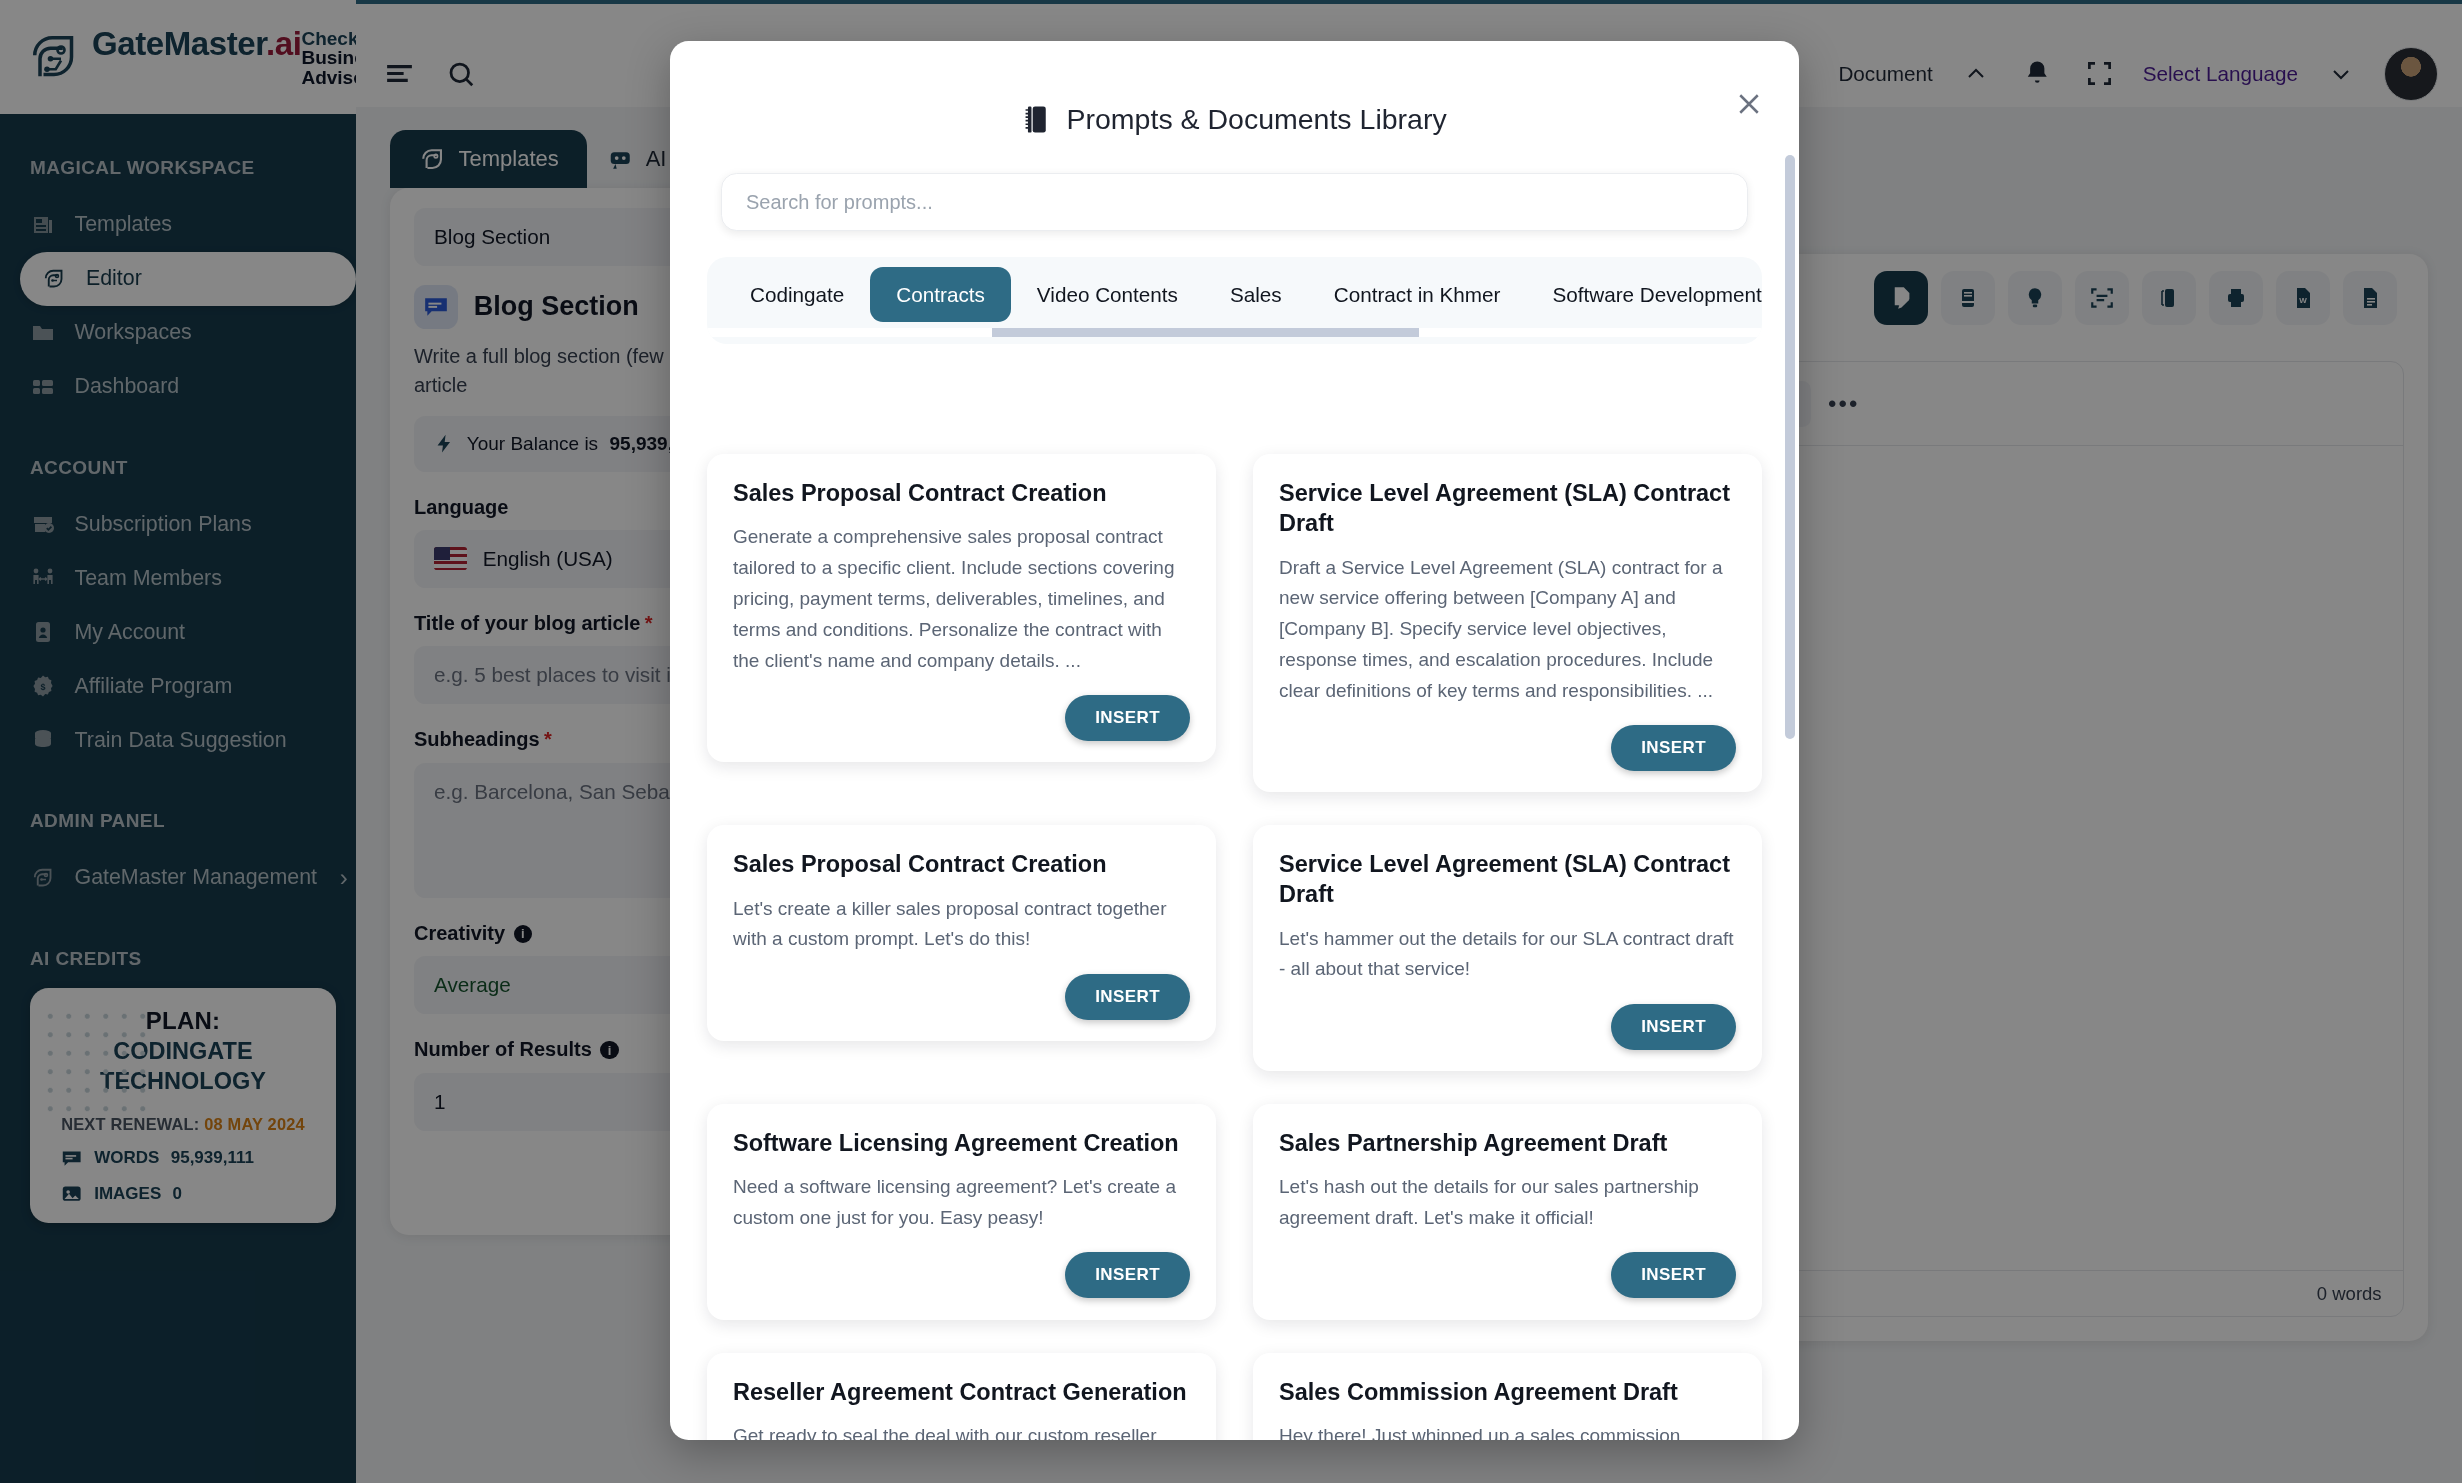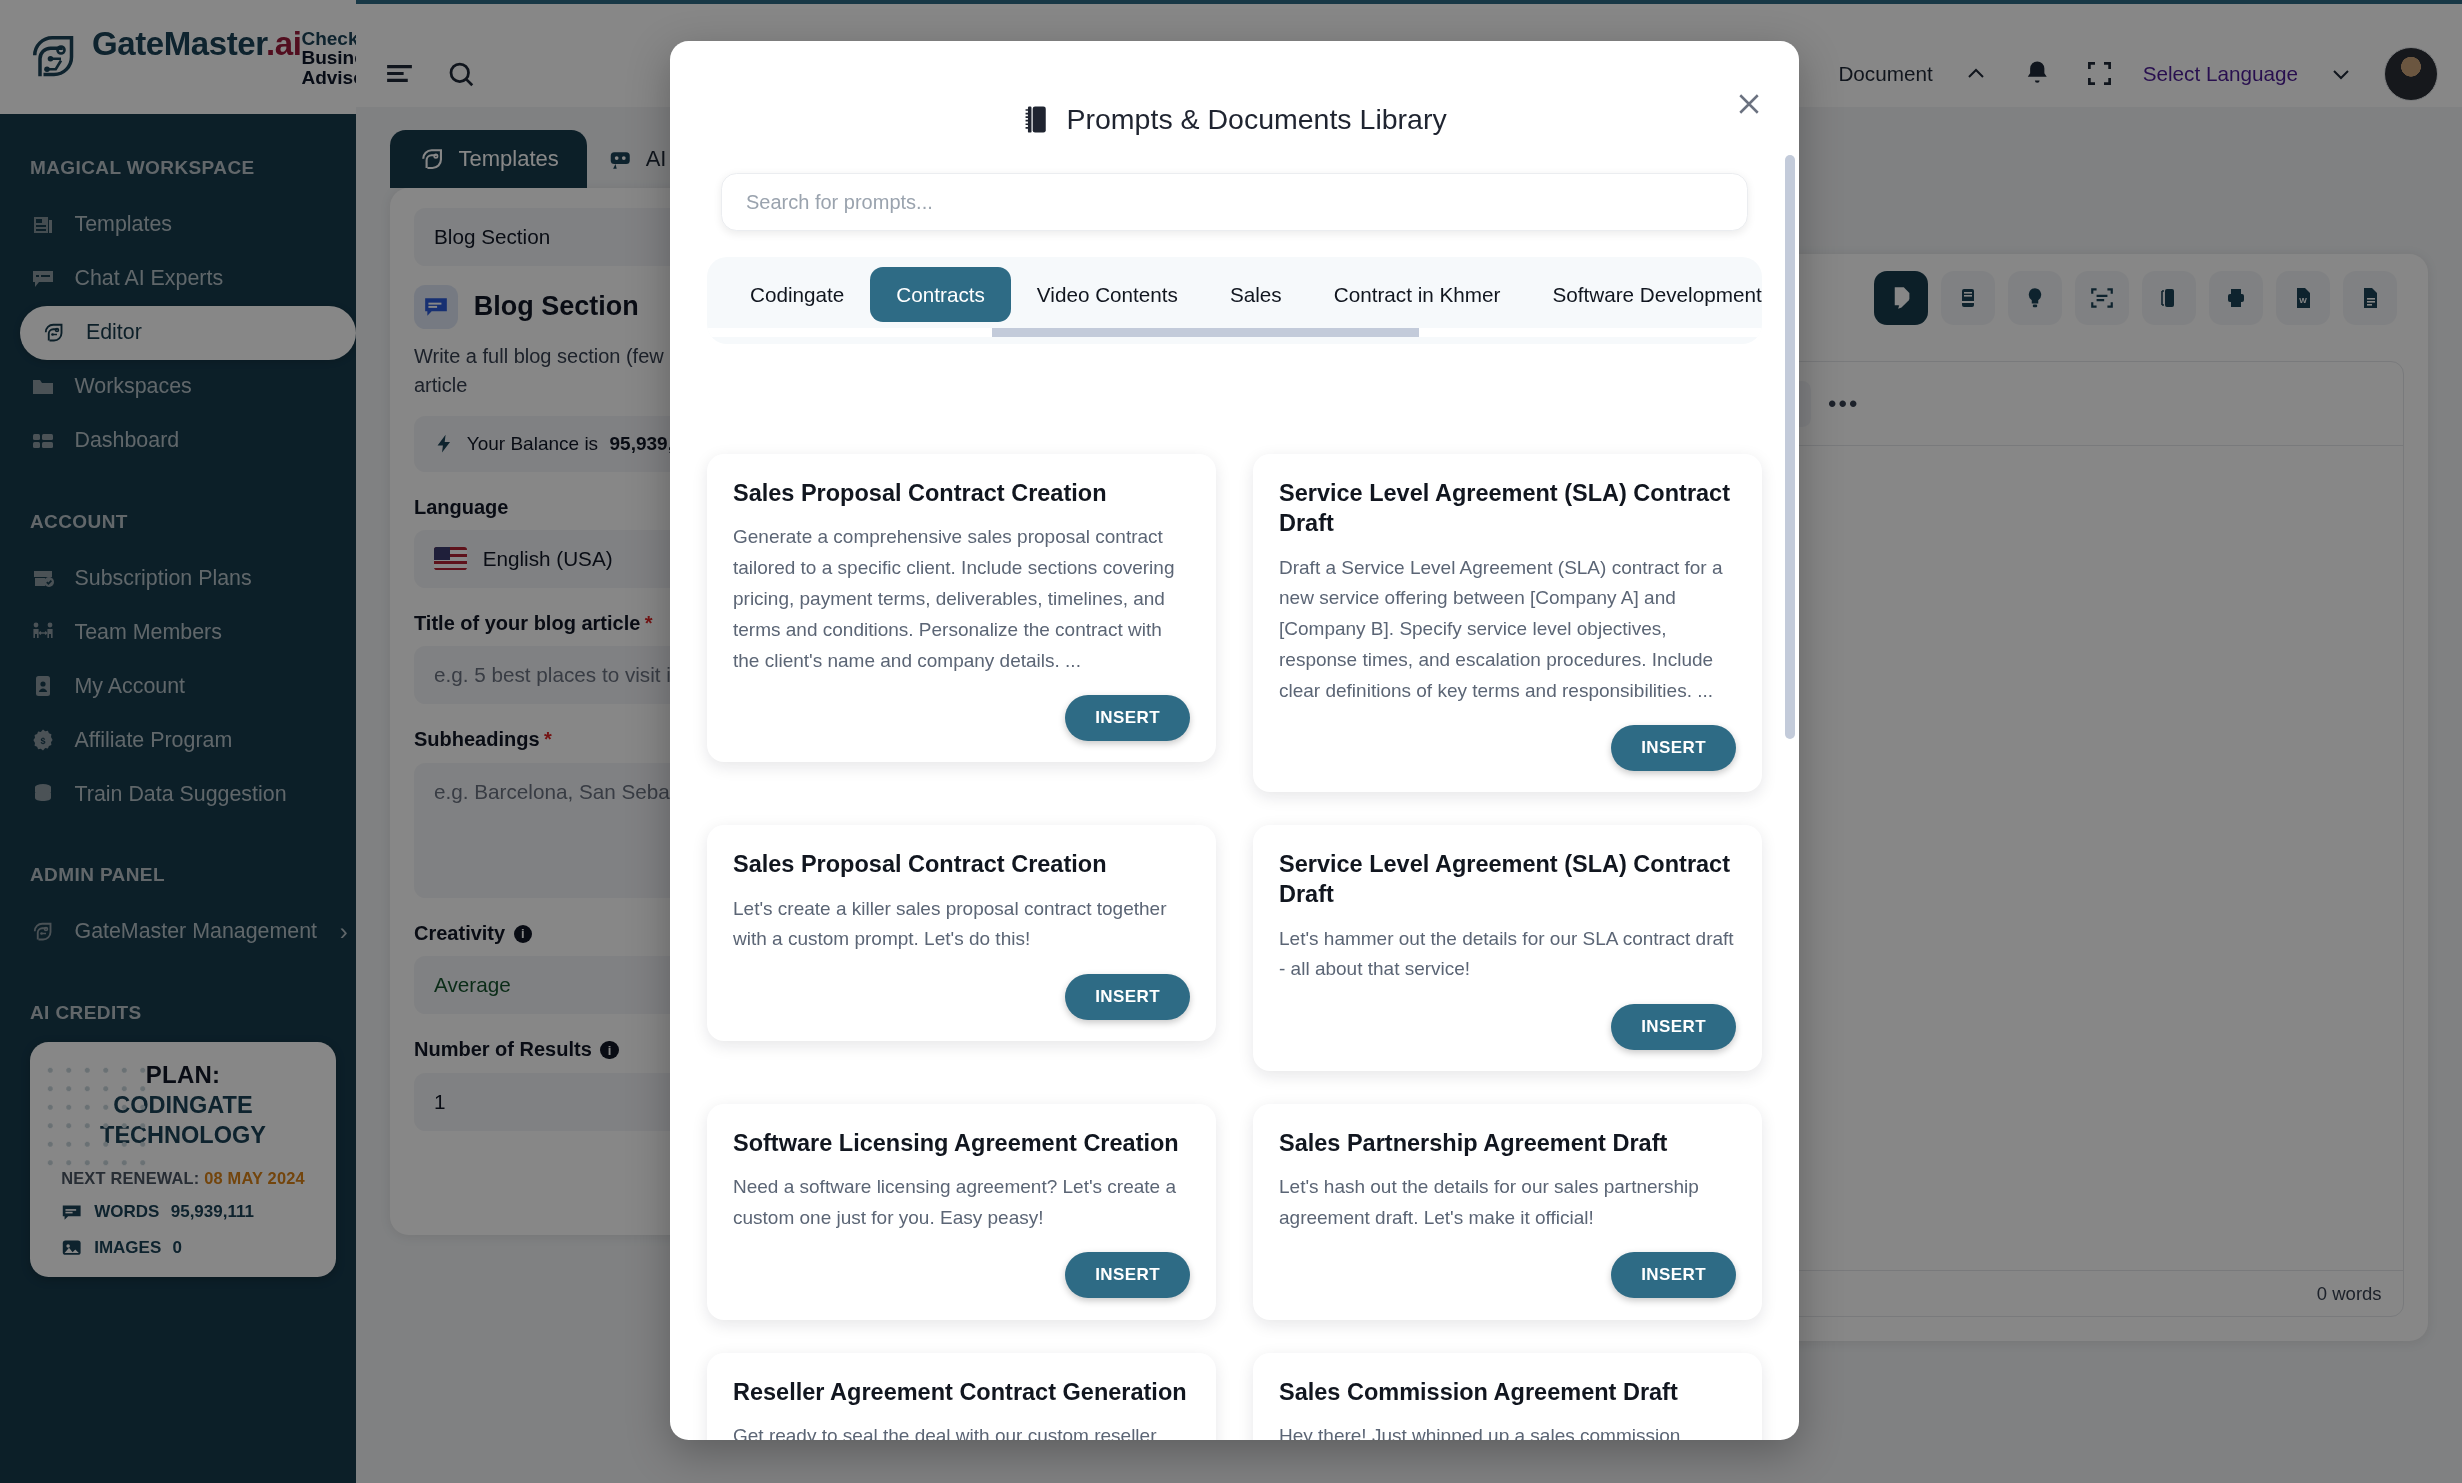--- a/index.html
+++ b/index.html
@@ -248,30 +248,20 @@
             <path d="M3 4h14v16H3z" opacity=".9"></path>
             <rect x="18" y="7" width="3" height="13" fill="#8e9ba3"></rect>
             <rect x="5" y="6" width="6" height="4" fill="#173b4d"></rect>
             <rect x="5" y="12" width="10" height="2" fill="#173b4d"></rect>
             <rect x="5" y="16" width="10" height="2" fill="#173b4d"></rect>
           </svg>
       </span>
       <span>Templates</span>
     </div>
 
-    <div class="side-item">
-      <span class="ico">
-        <svg width="24" height="24" viewBox="0 0 24 24" fill="#8e9ba3">
-            <path d="M2 4h20v11H8l-4 5v-5H2z"></path>
-            <rect x="5" y="8" width="3" height="2" fill="#173b4d"></rect>
-            <rect x="10" y="8" width="9" height="2" fill="#173b4d"></rect>
-          </svg>
-      </span>
-      <span>Chat AI Experts</span>
-    </div>
 
     <div class="side-item active">
       <span class="ico">
         <svg width="24" height="24" viewBox="0 0 64 64">
             <path d="M10 30a20 20 0 0 1 20-20h22v22a20 20 0 0 1-20 20H20" fill="none" stroke="#173b4d" stroke-width="5"></path>
             <path d="M18 52V34a12 12 0 0 1 12-12h12" fill="none" stroke="#173b4d" stroke-width="5"></path>
             <circle cx="40" cy="24" r="4" fill="none" stroke="#173b4d" stroke-width="4"></circle>
             <circle cx="28" cy="36" r="3.5" fill="#173b4d"></circle>
             <path d="M28 36h12" stroke="#173b4d" stroke-width="4"></path>
           </svg>

